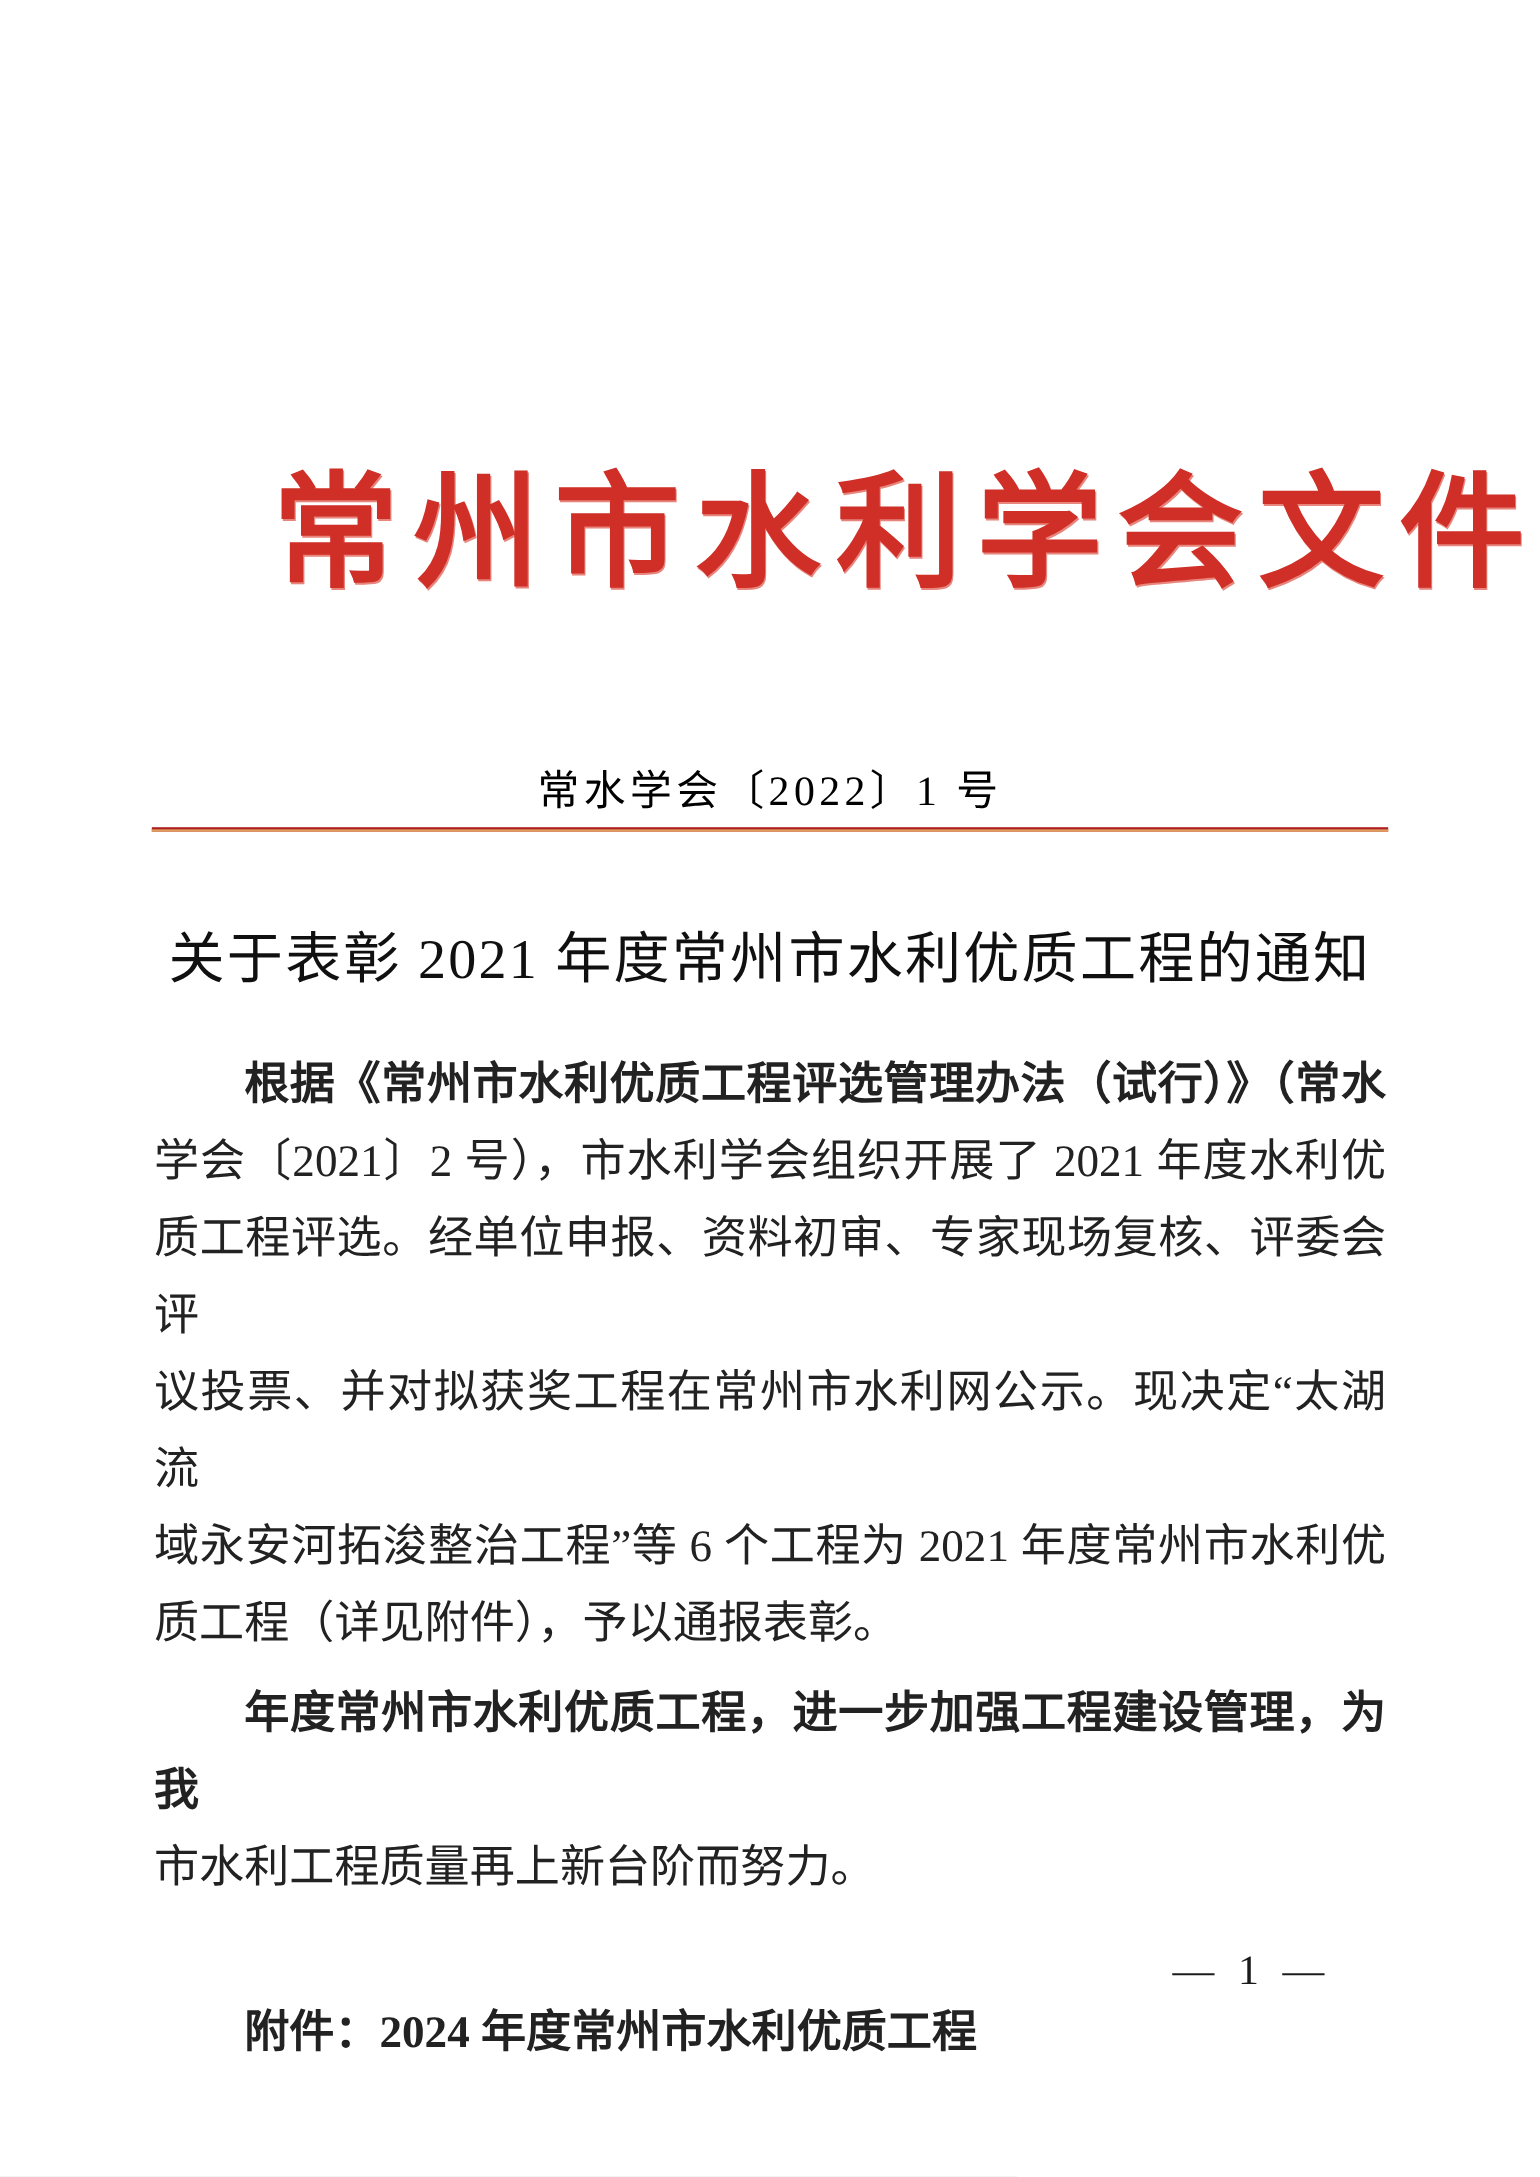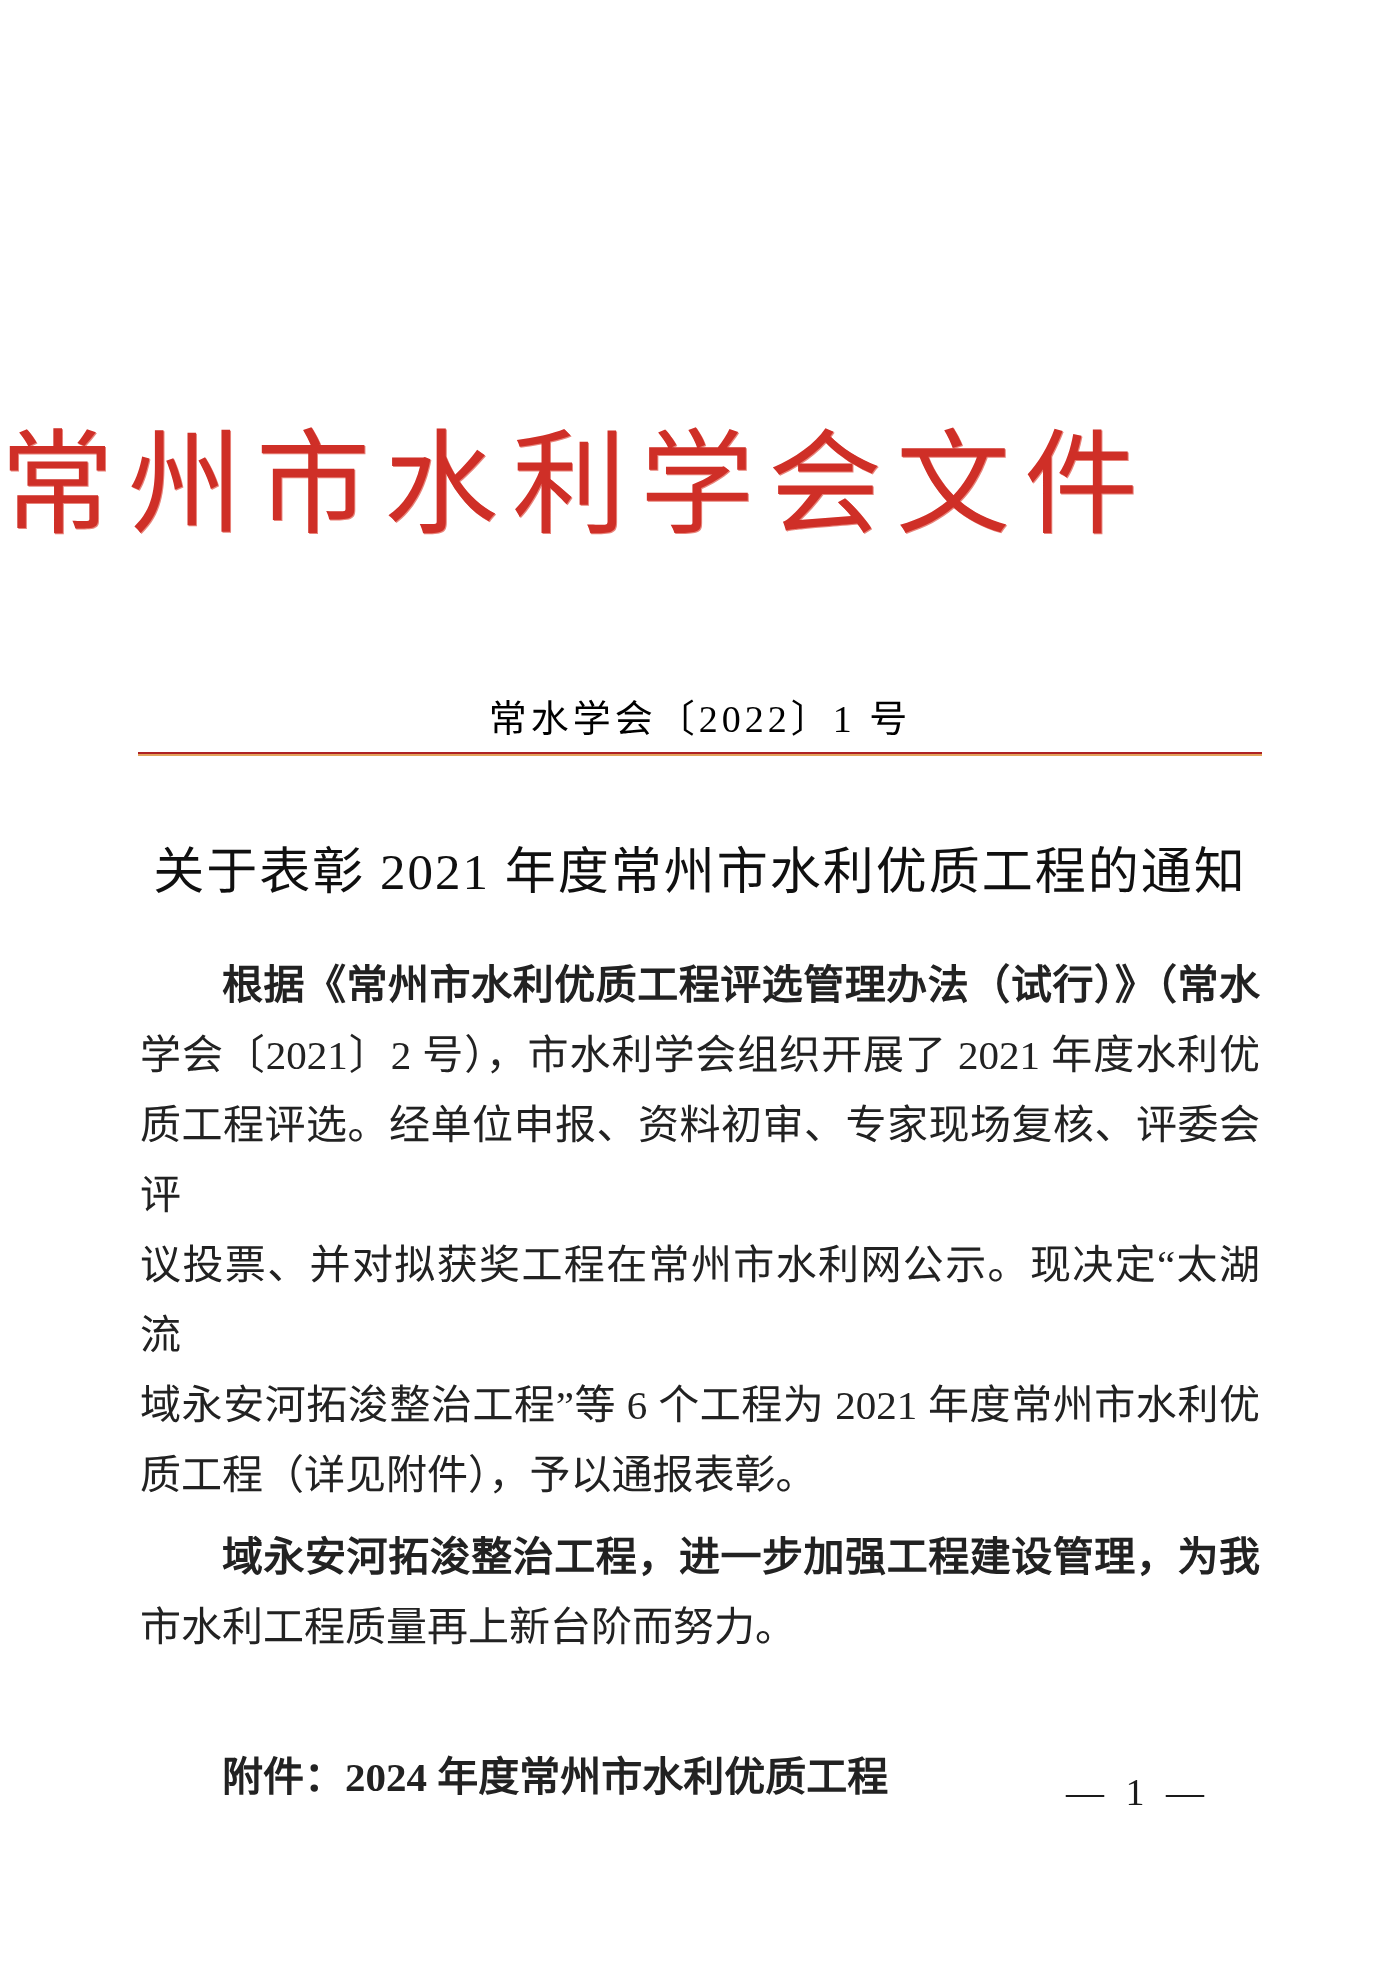--- a/index.html
+++ b/index.html
@@ -15,24 +15,24 @@
     overflow: hidden;
     color: #1e1e1e;
   }
 
   
   .org-title {
     position: absolute;
     top: 420px;
     left: 0;
     right: 0;
-    text-align: left;
+    text-align: right;
     font-size: 114px;
     line-height: 1.15;
-    font-weight: 400;
+    font-weight: 700;
     letter-spacing: 14px;
     color: #cf2f27;
     text-shadow: 1px 1px 0 #e8857c;
     white-space: nowrap;
   }
 
   
   .doc-number {
     position: absolute;
     top: 688px;
@@ -120,21 +120,21 @@
     <div class="para1">
       <div class="line jfull indent">根据《常州市水利优质工程评选管理办法（试行）》（常水</div>
       <div class="line jfull">学会〔2021〕2 号），市水利学会组织开展了 2021 年度水利优</div>
       <div class="line jfull">质工程评选。经单位申报、资料初审、专家现场复核、评委会评</div>
       <div class="line jfull">议投票、并对拟获奖工程在常州市水利网公示。现决定“太湖流</div>
       <div class="line jfull">域永安河拓浚整治工程”等 6 个工程为 2021 年度常州市水利优</div>
       <div class="line jend">质工程（详见附件），予以通报表彰。</div>
     </div>
 
     <div class="para2">
-      <div class="line jfull indent">域永安河拓浚整治工程，进一步加强工程建设管理，为我</div>
+      <div class="line jfull indent">年度常州市水利优质工程，进一步加强工程建设管理，为我</div>
       <div class="line jend">市水利工程质量再上新台阶而努力。</div>
     </div>
 
     <div class="line jend indent attachment-line">附件：2024 年度常州市水利优质工程</div>
 
   </div>
 
   <div class="page-number">— 1 —</div>
 
 </div>

